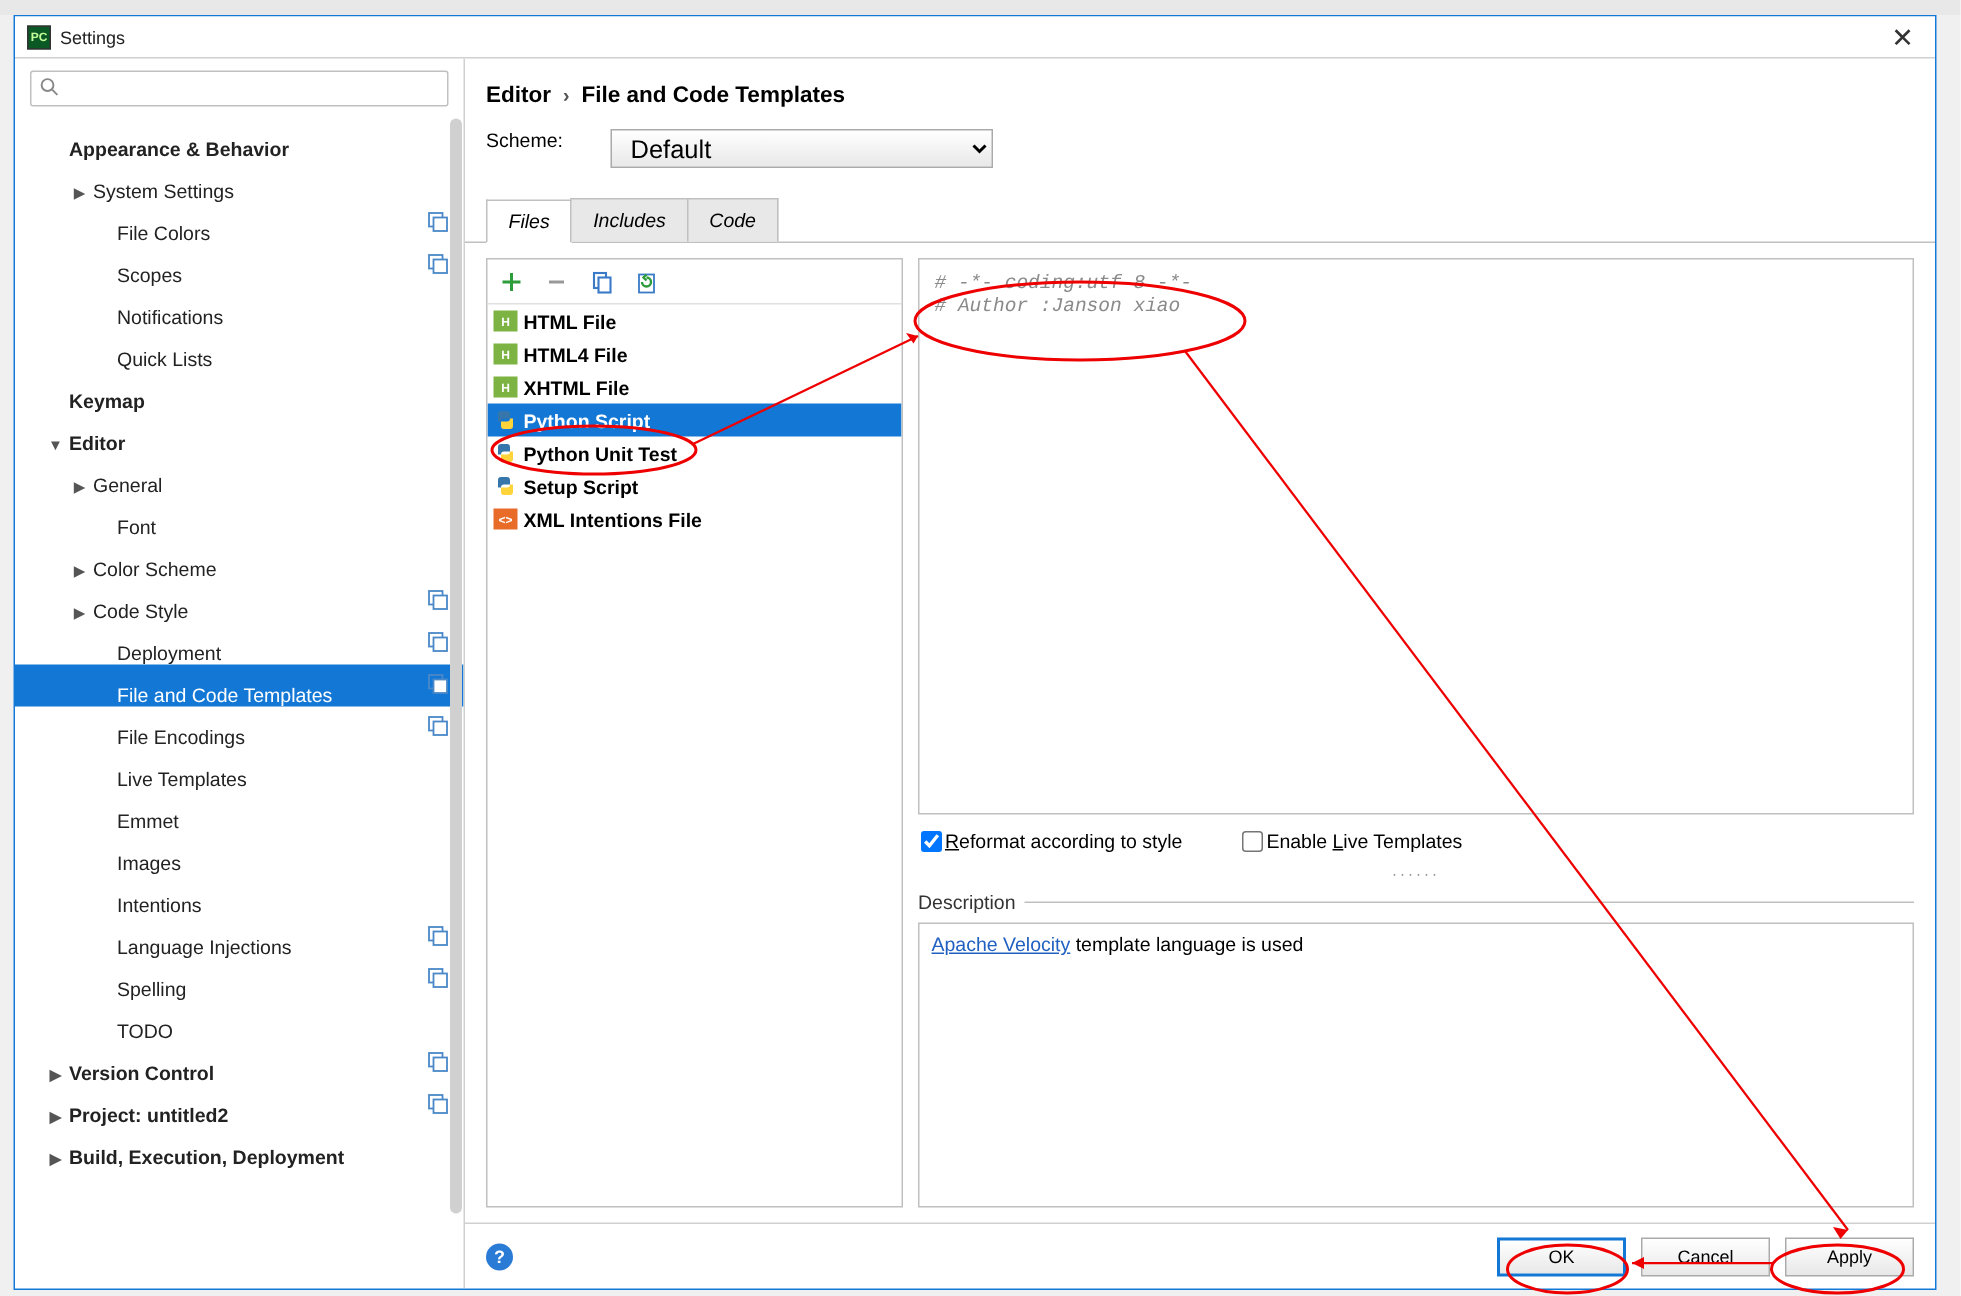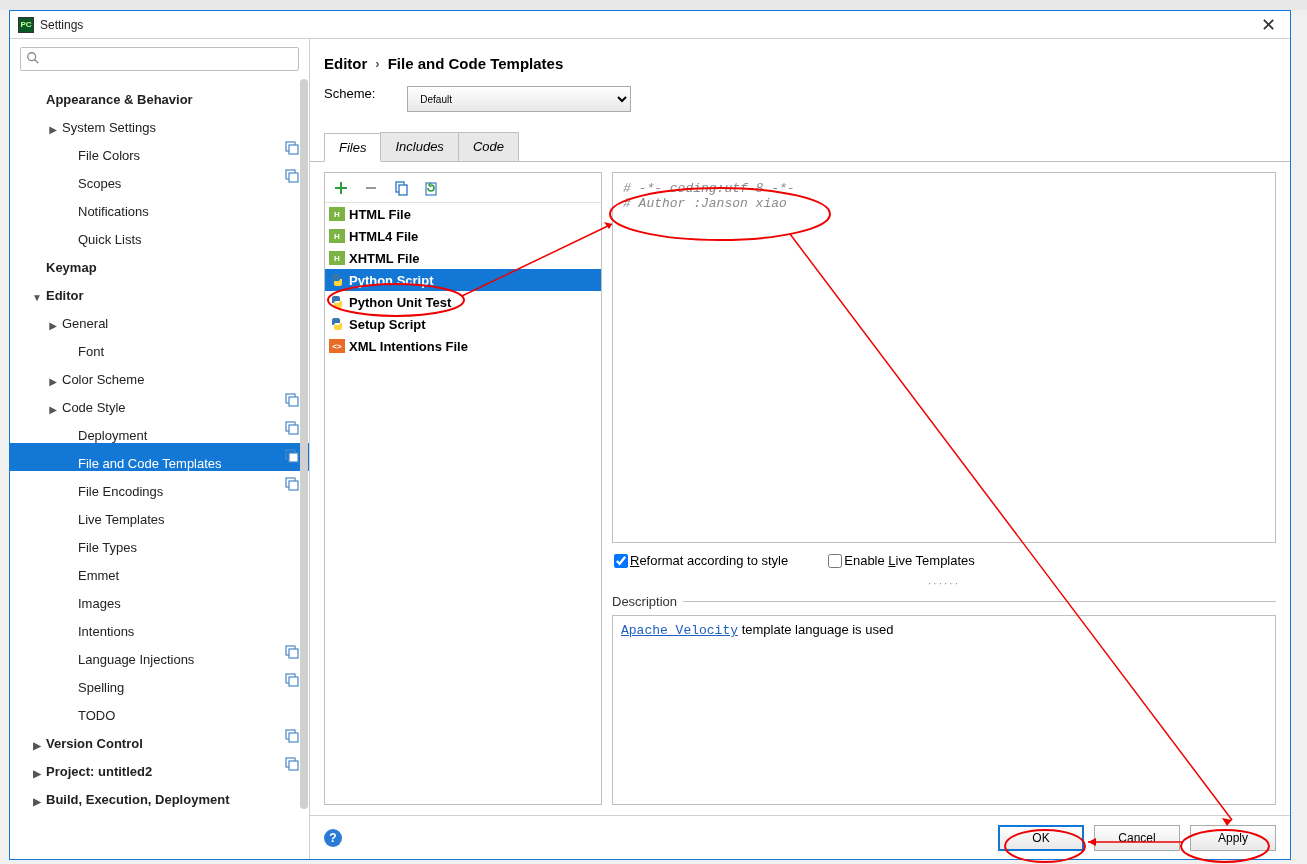--- a/index.html
+++ b/index.html
@@ -24,42 +24,42 @@
 .ind0 { padding-left: 20px; }
 .ind1 { padding-left: 36px; }
 .ind2 { padding-left: 52px; }
 .badge { position: absolute; right: 10px; top: 6px; }
 .scroll-thumb { position: absolute; right: 1px; top: 40px; width: 8px; height: 730px; background: #d0d0d0; border-radius: 4px; }
 .main { flex: 1; display: flex; flex-direction: column; }
 .header { padding: 16px 14px 10px 14px; }
 .breadcrumb { font-size: 15px; font-weight: bold; color: #000; display: flex; align-items: center; gap: 8px; }
 .breadcrumb .sep { font-size: 13px; color: #555; }
 .scheme-row { margin-top: 14px; display: flex; align-items: flex-start; gap: 32px; font-size: 13px; }
-.scheme-select { width: 224px; height: 26px; border: 1px solid #aaa; background: linear-gradient(#fff,#e8e8e8); padding: 0 8px; font-size: 10px; }
+.scheme-select { width: 255px; height: 26px; border: 1px solid #aaa; background: linear-gradient(#fff,#e8e8e8); padding: 0 8px; font-size: 17px; }
 .tabs { display: flex; border-bottom: 1px solid #c0c0c0; padding-left: 14px; margin-top: 10px; font-style: italic; }
 .tab { padding: 6px 14px; font-size: 13px; border: 1px solid #c0c0c0; border-bottom: none; margin-right: -1px; background: #e8e8e8; cursor: pointer; }
 .tab.active { background: #fff; border-bottom: 1px solid #fff; position: relative; top: 1px; }
 .panel { flex: 1; display: flex; padding: 10px 14px; gap: 10px; overflow: hidden; }
 .left-list { width: 278px; border: 1px solid #c0c0c0; display: flex; flex-direction: column; }
 .toolbar { height: 30px; display: flex; align-items: center; padding: 0 6px; gap: 10px; border-bottom: 1px solid #e0e0e0; }
 .tb-btn { width: 20px; height: 20px; display: flex; align-items: center; justify-content: center; cursor: pointer; }
 .file-list { flex: 1; overflow: auto; }
 .file-item { display: flex; align-items: center; height: 22px; padding: 0 4px; font-size: 13px; font-weight: bold; cursor: pointer; gap: 4px; }
 .file-item.selected { background: #1277d5; color: #fff; }
 .file-item .ficon { width: 16px; height: 16px; display: flex; align-items: center; justify-content: center; font-size: 9px; }
 .right-side { flex: 1; display: flex; flex-direction: column; gap: 6px; }
 .code-area { flex: 1; border: 1px solid #c0c0c0; padding: 8px 10px; font-family: "Consolas","Courier New",monospace; font-size: 13px; font-style: italic; color: #8a8a8a; background: #fff; white-space: pre; min-height: 300px; }
 .opts { display: flex; align-items: center; gap: 40px; padding: 4px 2px; font-size: 13px; }
 .opts label { display: flex; align-items: center; gap: 2px; }
 .opts input[type=checkbox]{ width: 14px; height: 14px; }
 .dots { text-align: center; color: #888; font-size: 10px; letter-spacing: 2px; height: 8px; }
 .desc-label { font-size: 13px; color: #333; margin-top: 2px; display: flex; align-items: center; gap: 6px; }
 .desc-label .line { flex: 1; height: 1px; background: #c0c0c0; }
 .desc-box { border: 1px solid #c0c0c0; flex: 0 0 190px; padding: 6px 8px; font-size: 13px; overflow: auto; }
-.desc-box a { color: #2060c0; text-decoration: underline; font-family: Liberation Mono, monospace; }
+.desc-box a { color: #2060c0; text-decoration: underline; }
 .footer { height: 44px; border-top: 1px solid #d0d0d0; display: flex; align-items: center; padding: 0 14px; gap: 10px; }
 .footer .help { width: 18px; height: 18px; border-radius: 50%; background: #2a7bd6; color: #fff; font-size: 12px; font-weight: bold; display: flex; align-items: center; justify-content: center; }
 .footer .spacer { flex: 1; }
 .btn { min-width: 86px; height: 26px; border: 1px solid #aaa; background: linear-gradient(#fff,#e8e8e8); font-size: 12px; cursor: pointer; }
 .btn.primary { border: 2px solid #1277d5; }
 .annot { position: absolute; pointer-events: none; }
 u.ul { text-decoration: underline; }
 </style>
 </head>
 <body>
@@ -163,24 +163,20 @@
             <span class="arrow"></span>
             <span>File Encodings</span>
             <span class="badge"><svg width="14" height="14" viewBox="0 0 14 14">
                 <rect x="1" y="1" width="9" height="9" fill="none" stroke="#4a88c8" stroke-width="1.2"></rect>
                 <rect x="4" y="4" width="9" height="9" fill="#fff" stroke="#4a88c8" stroke-width="1.2"></rect>
               </svg></span>
           </div>
           <div class="tree-item ind2">
             <span class="arrow"></span>
             <span>Live Templates</span>
-          </div>
-          <div class="tree-item ind2">
-            <span class="arrow"></span>
-            <span>File Types</span>
           </div>
           <div class="tree-item ind2">
             <span class="arrow"></span>
             <span>Emmet</span>
           </div>
           <div class="tree-item ind2">
             <span class="arrow"></span>
             <span>Images</span>
           </div>
           <div class="tree-item ind2">

